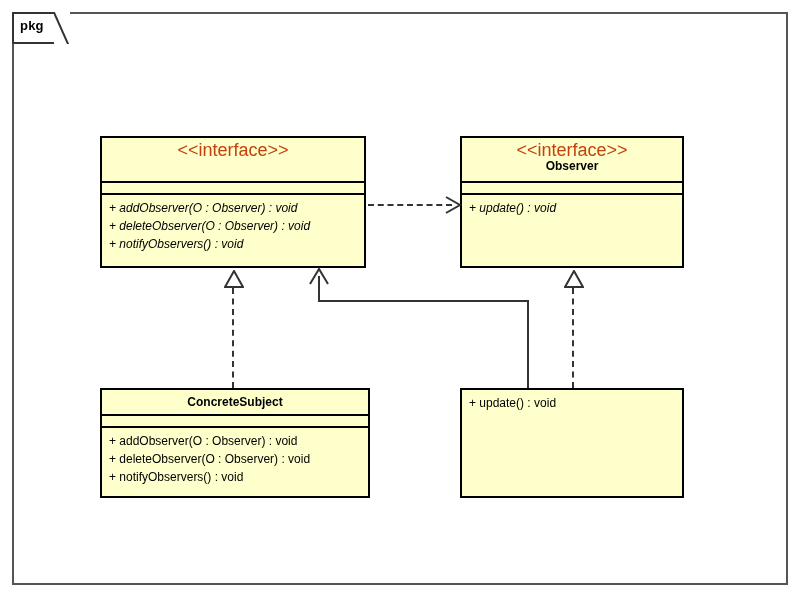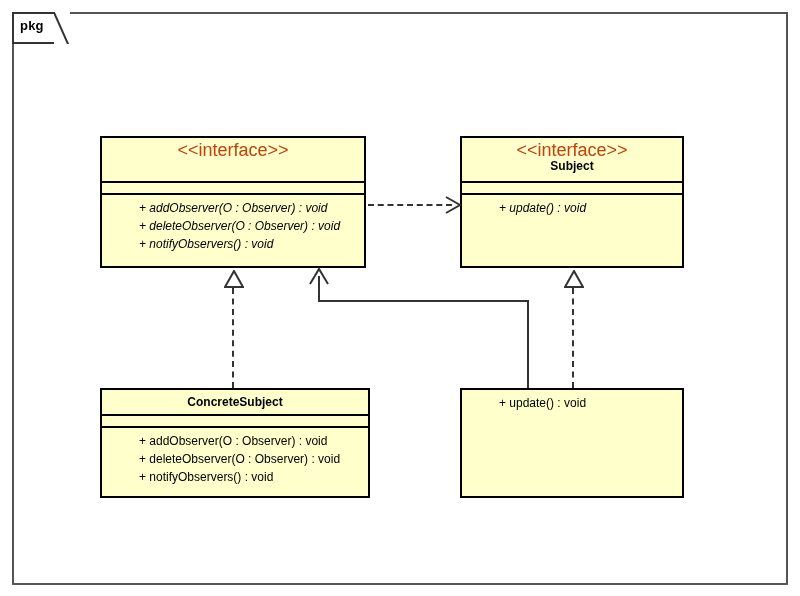--- a/index.html
+++ b/index.html
@@ -103,21 +103,20 @@
   }
   .cls-compartment.empty {
     padding: 0;
     height: 12px;
   }
   .member {
     font-size: 12px;
     line-height: 18px;
     color: #000000;
     white-space: nowrap;
-    margin-left: 30px;
   }
   .member.abstract {
     font-style: italic;
   }
 
   
   #box-subject          { left: 100px; top: 136px; width: 266px; height: 132px; }
   #box-observer         { left: 460px; top: 136px; width: 224px; height: 132px; }
   #box-concretesubject  { left: 100px; top: 388px; width: 270px; height: 110px; }
   #box-concreteobserver { left: 460px; top: 388px; width: 224px; height: 110px; }
@@ -182,21 +181,21 @@
     <div class="cls-compartment last">
       <div class="member abstract">+ addObserver(O : Observer) : void</div>
       <div class="member abstract">+ deleteObserver(O : Observer) : void</div>
       <div class="member abstract">+ notifyObservers() : void</div>
     </div>
   </div>
 
   <div class="cls" id="box-observer">
     <div class="cls-hdr">
       <div class="cls-stereo">&lt;&lt;interface&gt;&gt;</div>
-      <div class="cls-name">Subject</div>
+      <div class="cls-name">Observer</div>
     </div>
     <div class="cls-compartment empty"></div>
     <div class="cls-compartment last">
       <div class="member abstract">+ update() : void</div>
     </div>
   </div>
 
   <div class="cls" id="box-concretesubject">
     <div class="cls-hdr">
       <div class="cls-name">ConcreteSubject</div>

